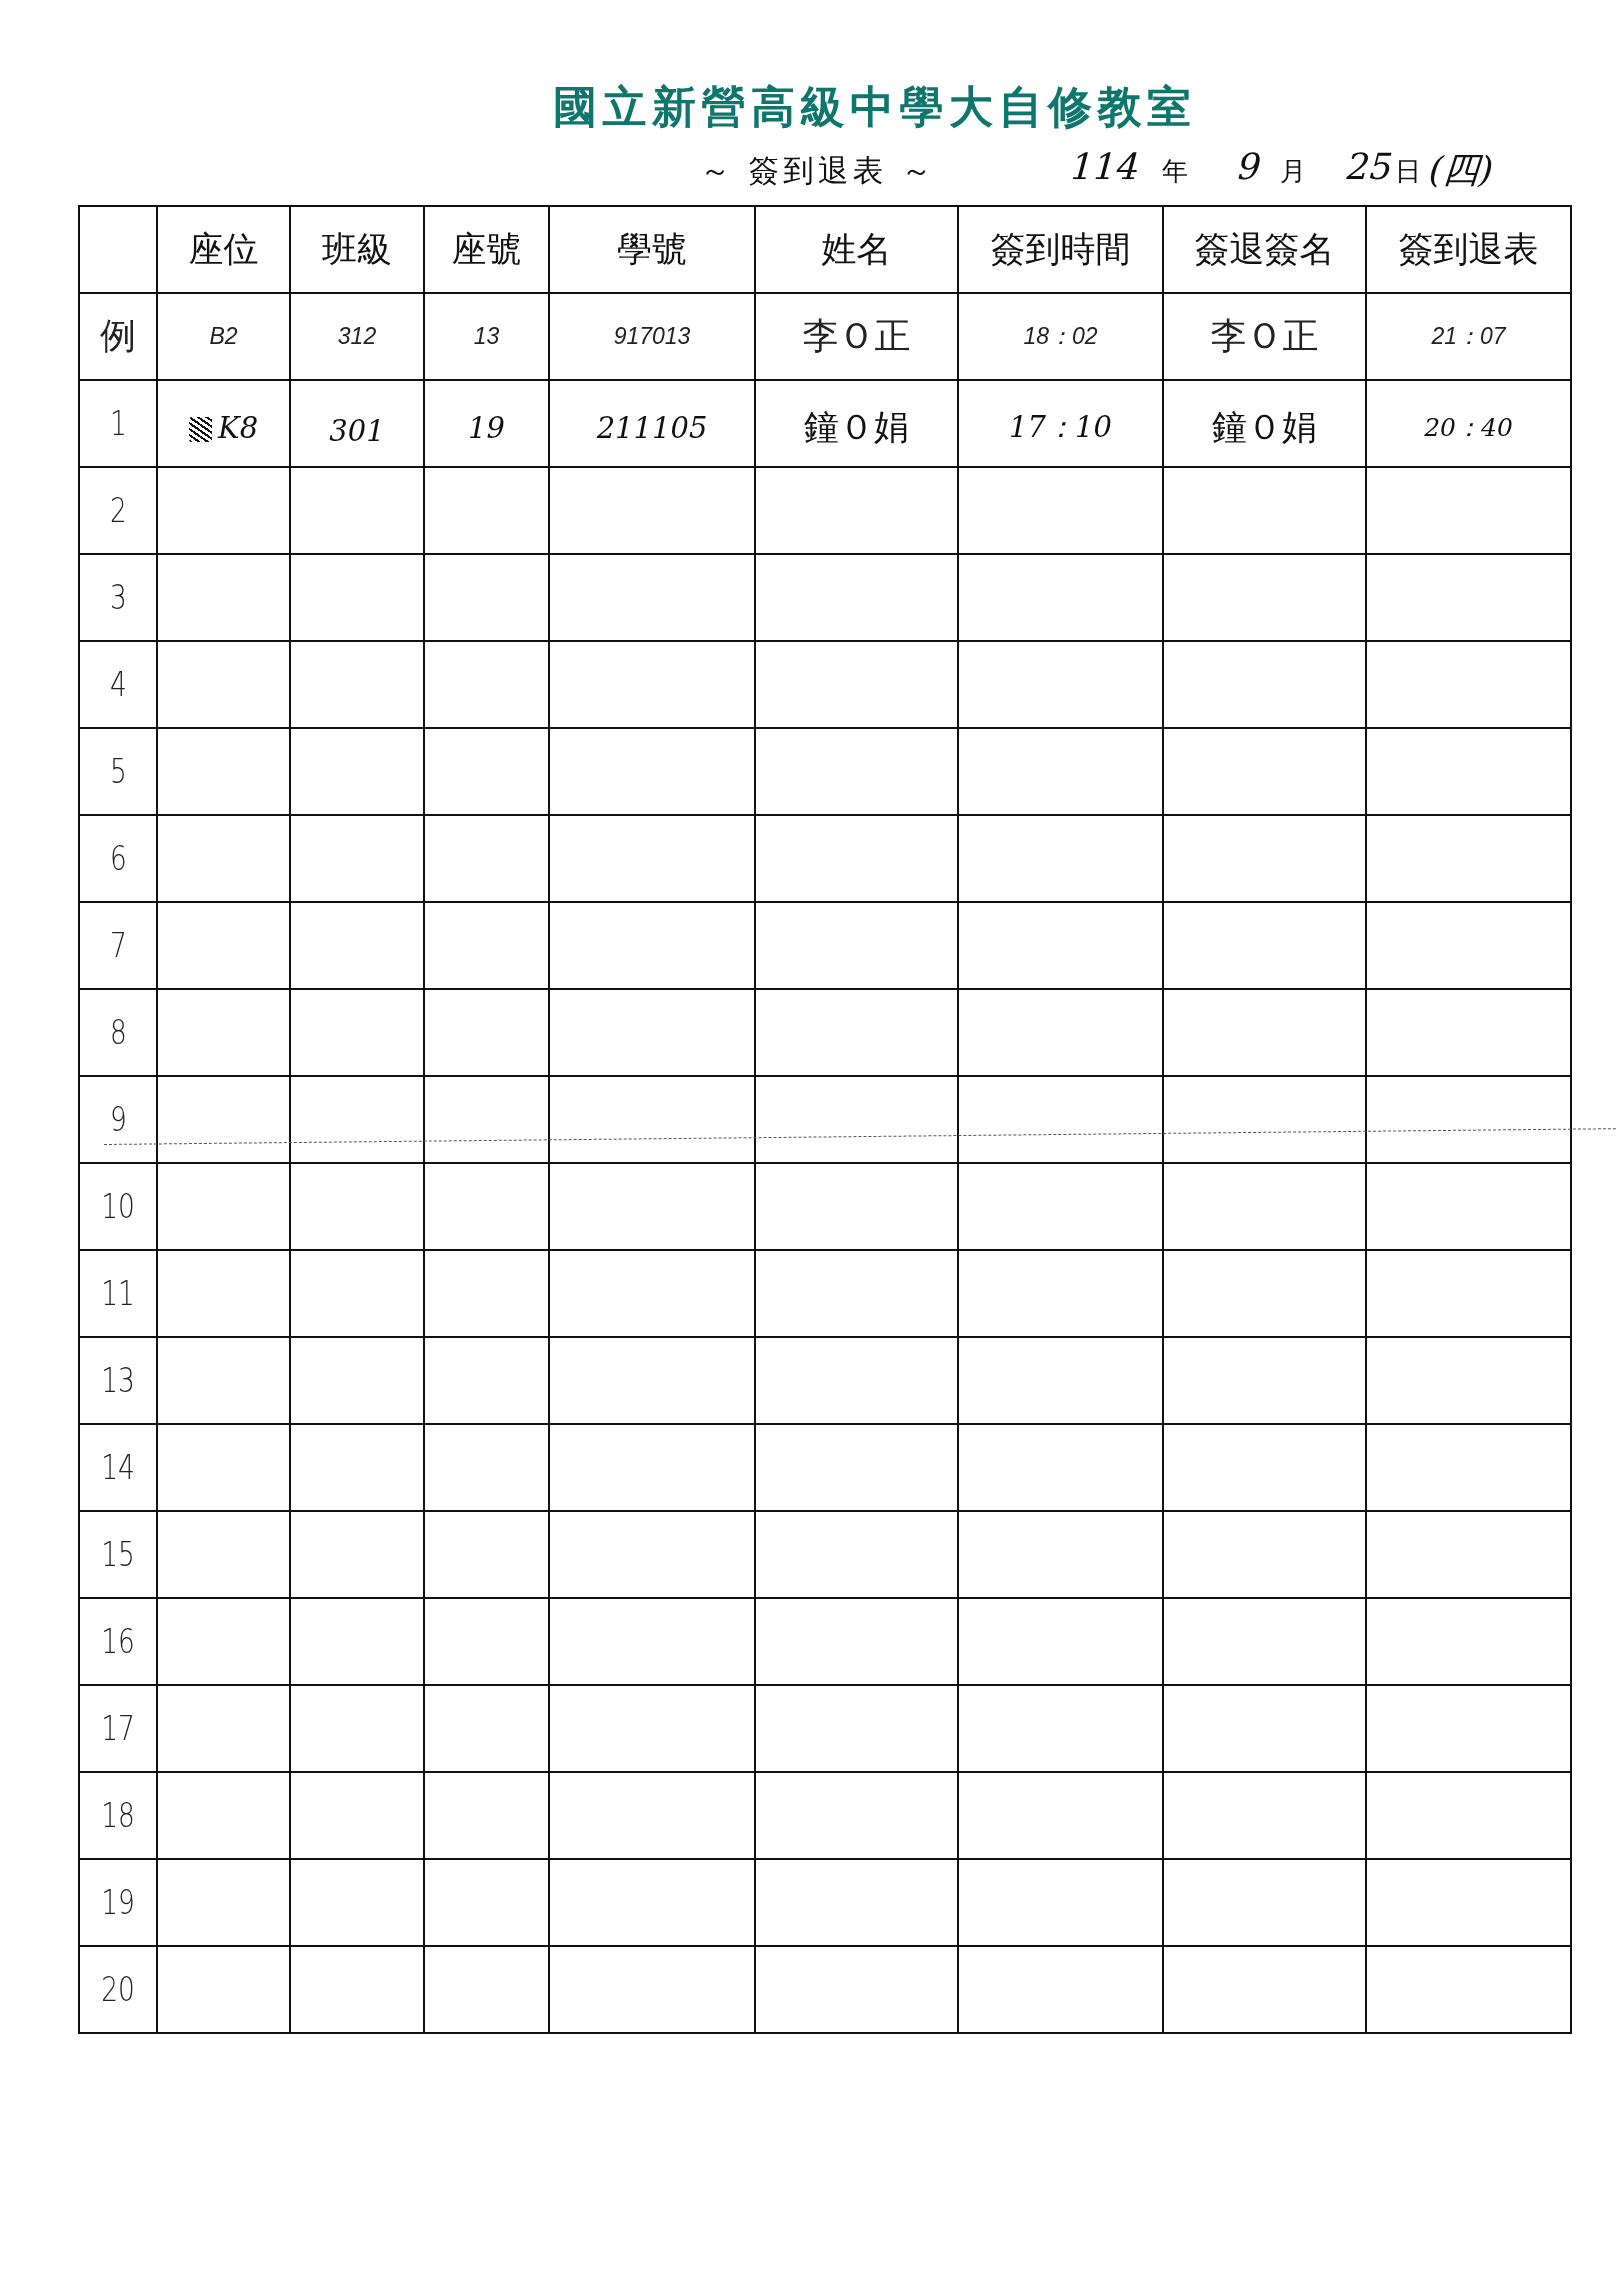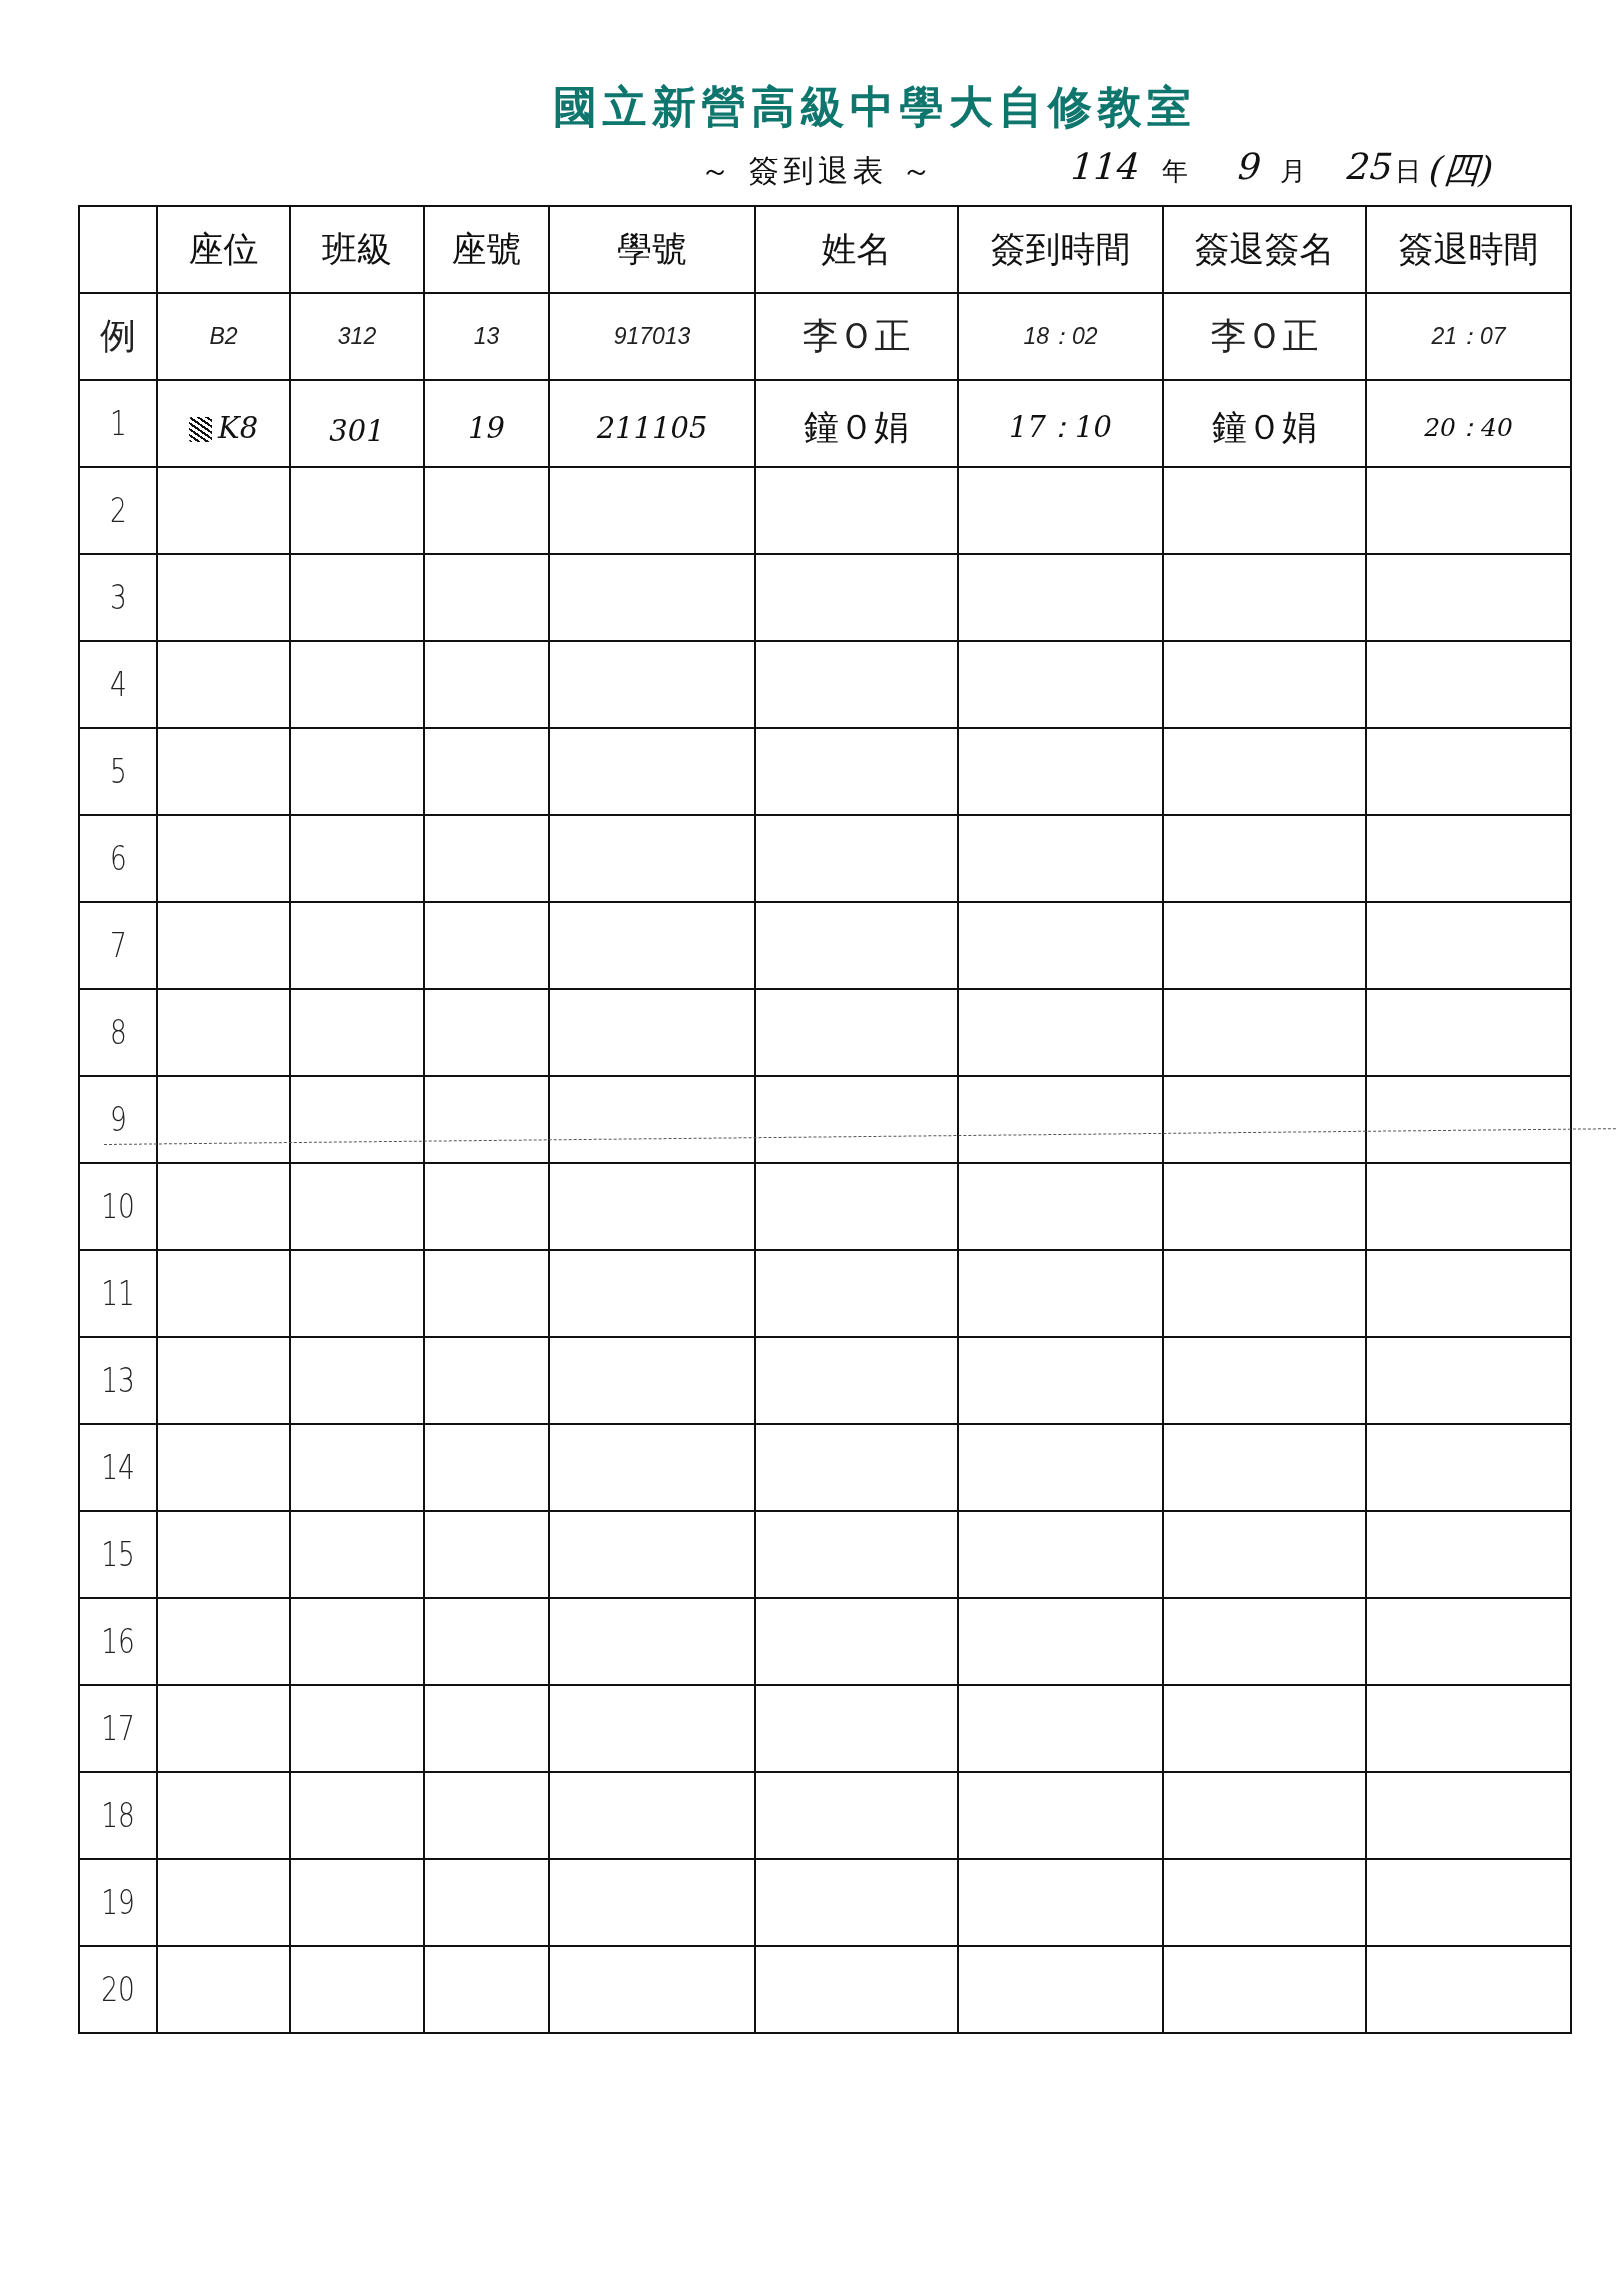--- a/index.html
+++ b/index.html
@@ -91,21 +91,21 @@
   <thead>
     <tr>
       <th></th>
       <th>座位</th>
       <th>班級</th>
       <th>座號</th>
       <th>學號</th>
       <th>姓名</th>
       <th>簽到時間</th>
       <th>簽退簽名</th>
-      <th>簽退時間</th>
+      <th>簽到退表</th>
     </tr>
   </thead>
   <tbody>
     <tr>
       <td><span class="ex ex-cjk" style="font-style:normal;font-weight:300">例</span></td>
       <td><span class="ex">B2</span></td>
       <td><span class="ex">312</span></td>
       <td><span class="ex">13</span></td>
       <td><span class="ex">917013</span></td>
       <td><span class="ex ex-cjk">李Ｏ正</span></td>

